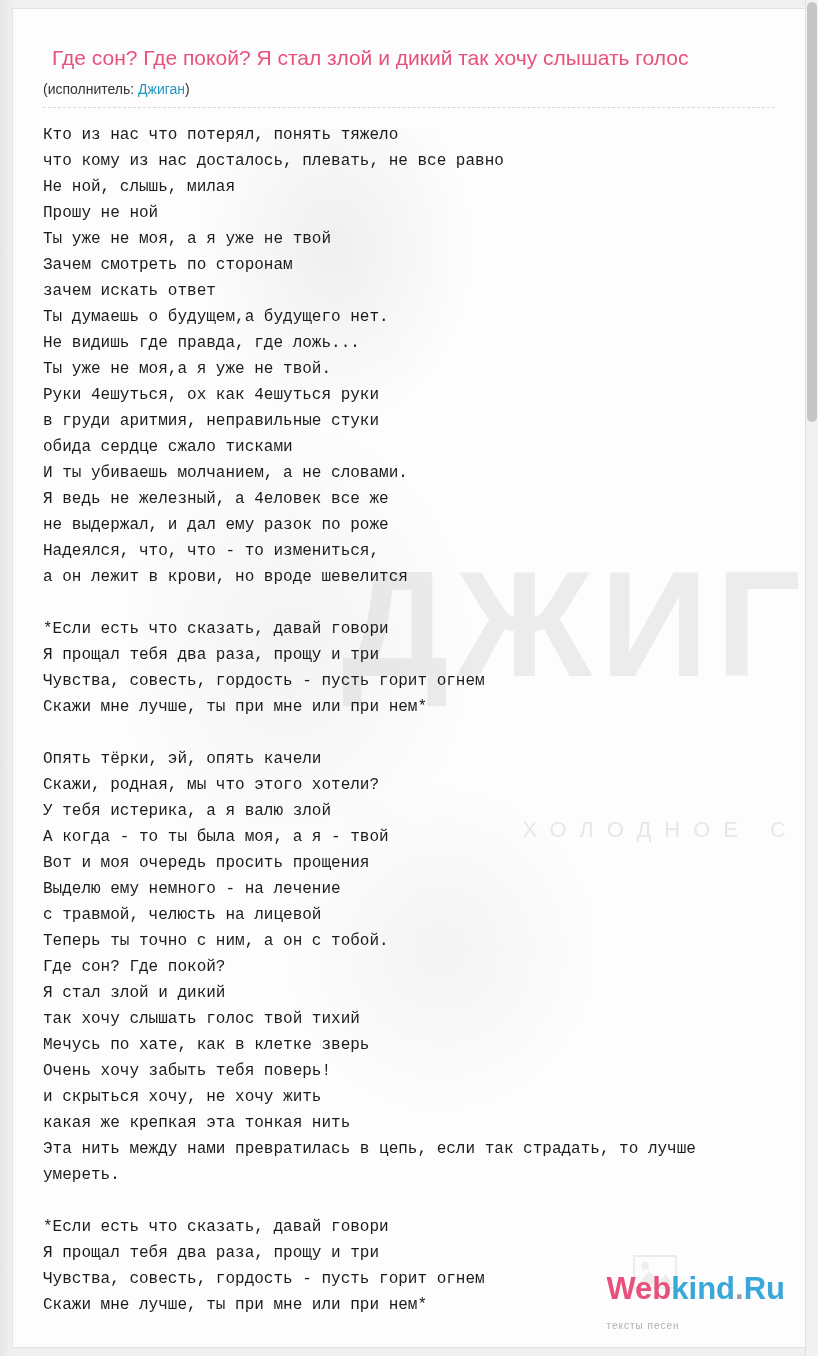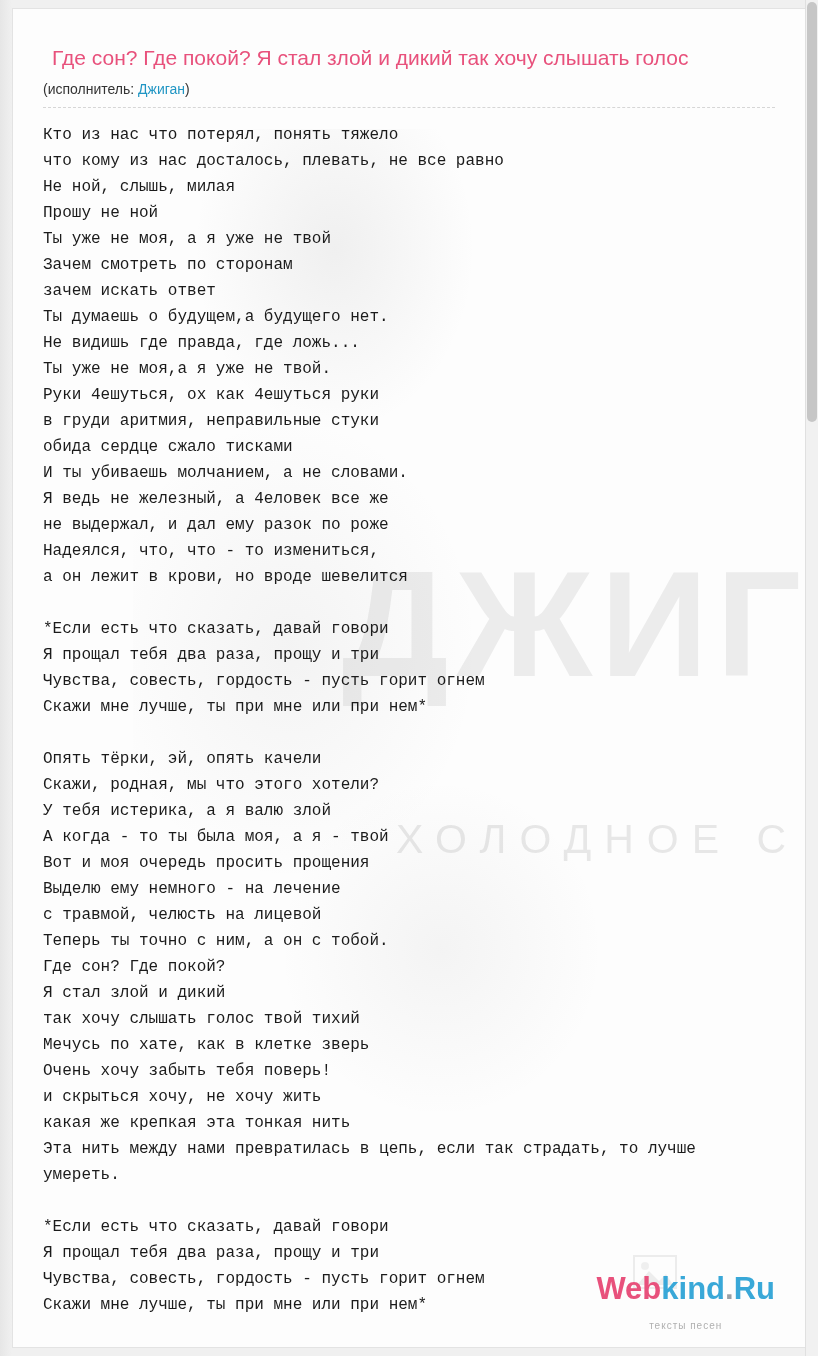--- a/index.html
+++ b/index.html
@@ -54,21 +54,21 @@
     color: rgba(120,120,120,0.13);
     white-space: nowrap;
     font-family: "Liberation Sans", sans-serif;
     pointer-events: none;
     line-height: 1;
   }
   .wm-small {
     position: absolute;
     right: 6px;
     top: 810px;
-    font-size: 41px;
+    font-size: 22px;
     letter-spacing: 13px;
     color: rgba(120,120,120,0.16);
     white-space: nowrap;
     pointer-events: none;
     line-height: 1;
   }
   .content {
     position: relative;
     z-index: 3;
     padding: 26px 30px 0 30px;
@@ -97,23 +97,23 @@
   .lyrics {
     margin-top: 14px;
     font-size: 16px;
     line-height: 26px;
     color: #1b1b1b;
     white-space: pre-wrap;
     font-family: Liberation Mono, monospace;
   }
   .logo-wrap {
     position: absolute;
-    right: 30px;
+    right: 20px;
     bottom: 16px;
-    text-align: center;
+    text-align: left;
     z-index: 5;
   }
   .logo-main {
     font-size: 31px;
     font-weight: bold;
     line-height: 1;
     font-family: "Liberation Sans", sans-serif;
   }
   .logo-web { color: #e8517c; }
   .logo-kind { color: #39a8d8; }

